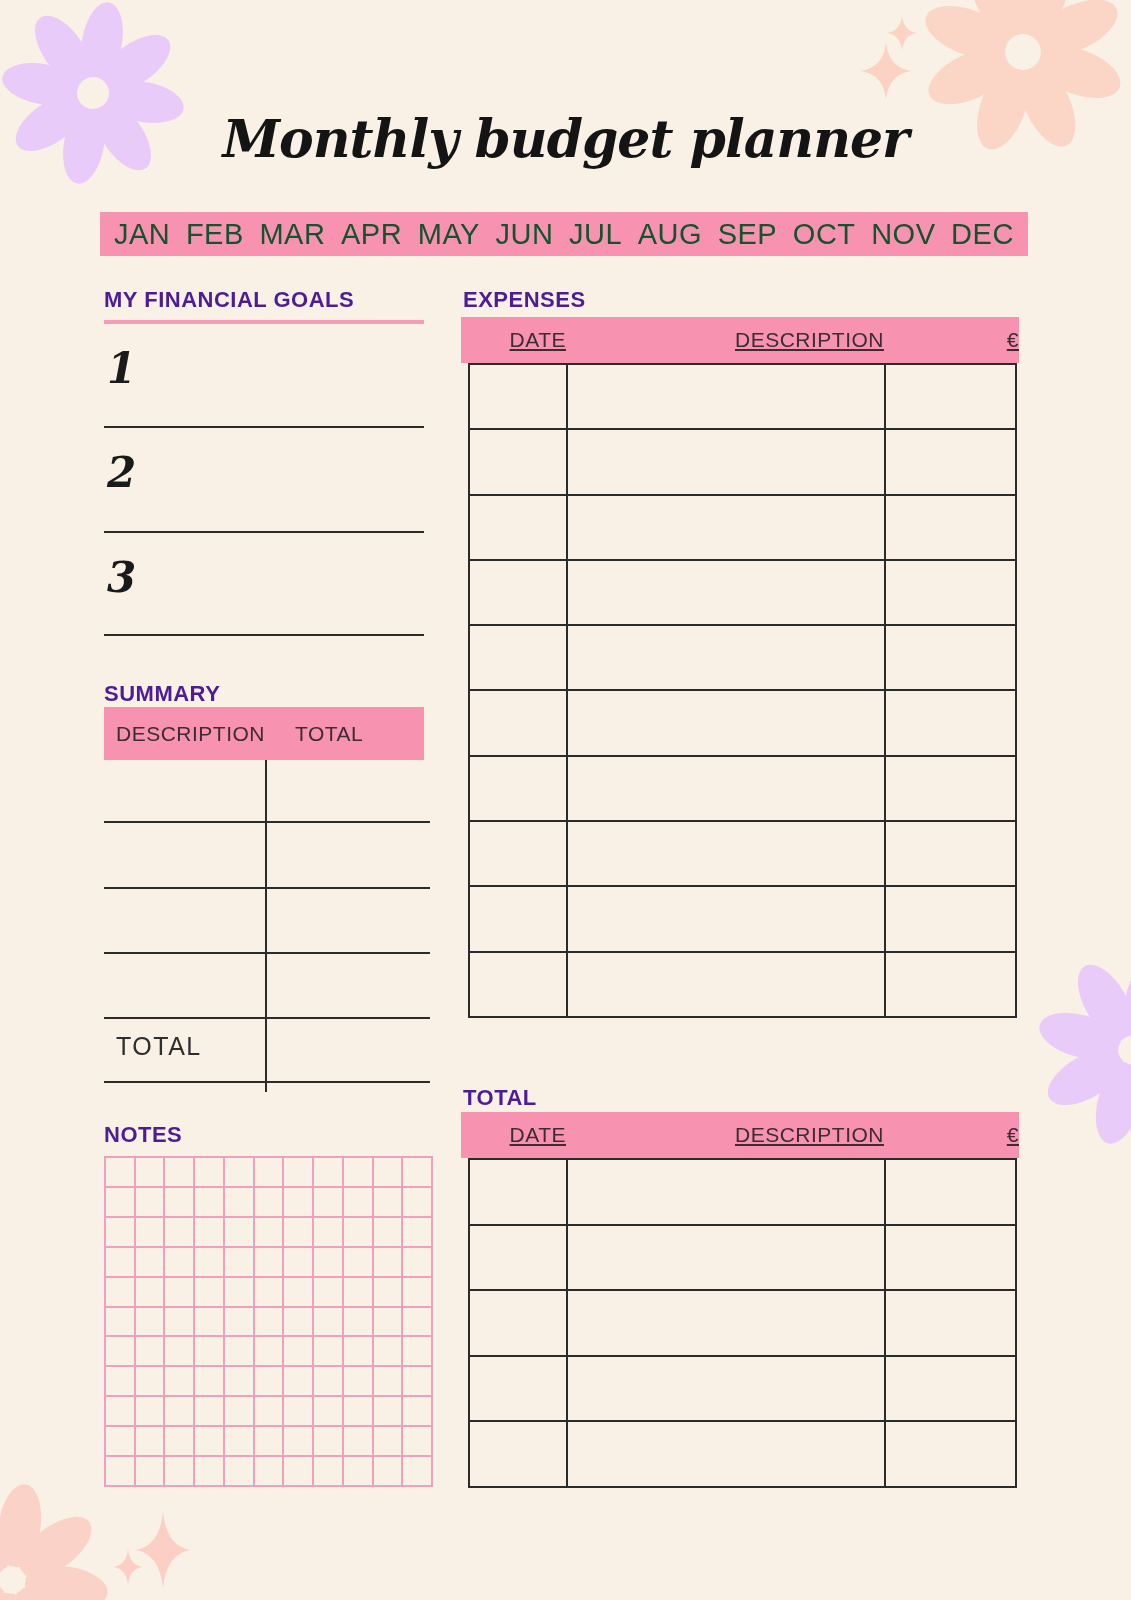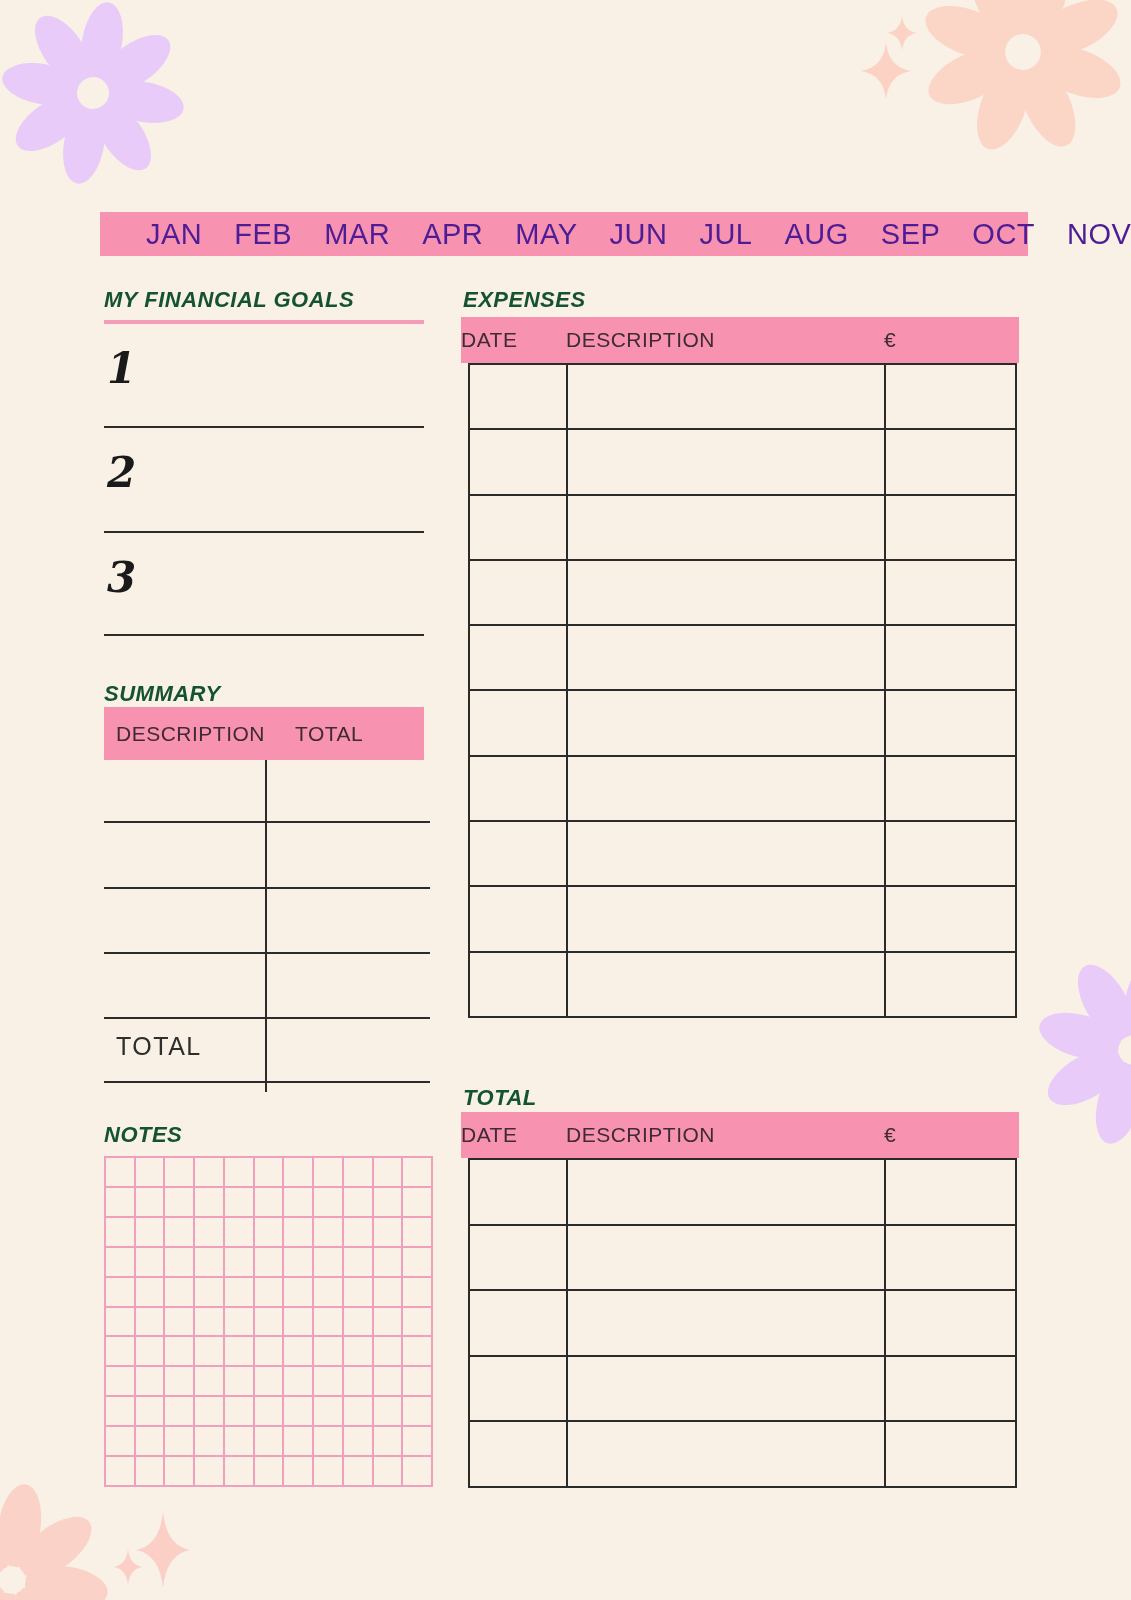--- a/index.html
+++ b/index.html
@@ -14,40 +14,40 @@
     position:absolute;left:0;top:110px;width:100%;text-align:center;
     font-family:"DejaVu Serif",serif;font-style:italic;font-weight:bold;
     font-size:52px;line-height:1.1;color:#141414;letter-spacing:-1px;margin:0;
   }
 
   .month-bar{
     position:absolute;left:100px;top:212px;width:928px;height:44px;
     background:#f792b1;display:flex;align-items:center;justify-content:space-between;
     padding:0 14px;box-sizing:border-box;
   }
-  .month{font-size:29px;color:#4c1d95;letter-spacing:0.5px;margin-left:32px;}
+  .month{font-size:29px;color:#14532d;letter-spacing:0.5px;}
 
   .sec-heading{
-    position:absolute;font-size:22px;font-weight:bold;font-style:italic;
-    color:#14532d;letter-spacing:0.5px;margin:0;
+    position:absolute;font-size:22px;font-weight:bold;
+    color:#4c1d95;letter-spacing:0.5px;margin:0;
   }
   .goals-underline{position:absolute;left:104px;top:320px;width:320px;height:4px;background:#f29cb6;}
 
   .goal-num{
     position:absolute;left:107px;font-family:"DejaVu Serif",serif;
     font-style:italic;font-weight:bold;font-size:42px;color:#1a1a1a;line-height:1;
   }
   .rule{position:absolute;background:#2b2b2b;height:2px;}
 
   .pink-header{
     position:absolute;background:#f792b1;display:flex;align-items:center;
     box-sizing:border-box;color:#3f2b34;font-size:21px;letter-spacing:0.5px;
   }
   .pink-header .col{display:block;}
-  .ctr{text-align:left;}
+  .ctr{text-align:right;text-decoration:underline;}
 
   
   .vline{position:absolute;background:#2b2b2b;width:2px;}
   .total-label{position:absolute;left:116px;top:1032px;font-size:25px;letter-spacing:1.5px;color:#2e2e2e;}
 
   
   .grid-table{
     position:absolute;display:grid;background:#2b2b2b;gap:2px;
     border:2px solid #2b2b2b;box-sizing:border-box;
   }
@@ -104,20 +104,21 @@
       <use href="#petals8"></use>
       <circle r="13" fill="#f9f0e6"></circle>
     </g>
 
     <use href="#spark4" transform="translate(902,33) scale(15,17)" fill="#fbd2c4"></use>
     <use href="#spark4" transform="translate(886,71) scale(25,28)" fill="#fbd2c4"></use>
     <use href="#spark4" transform="translate(163,1550) scale(27,38)" fill="#fbcfc6"></use>
     <use href="#spark4" transform="translate(128,1567) scale(14,18)" fill="#fbcfc6"></use>
   </svg>
 
+  <h1 class="title">Monthly budget planner</h1>
 
   <div class="month-bar">
       <span class="month">JAN</span>
       <span class="month">FEB</span>
       <span class="month">MAR</span>
       <span class="month">APR</span>
       <span class="month">MAY</span>
       <span class="month">JUN</span>
       <span class="month">JUL</span>
       <span class="month">AUG</span>

